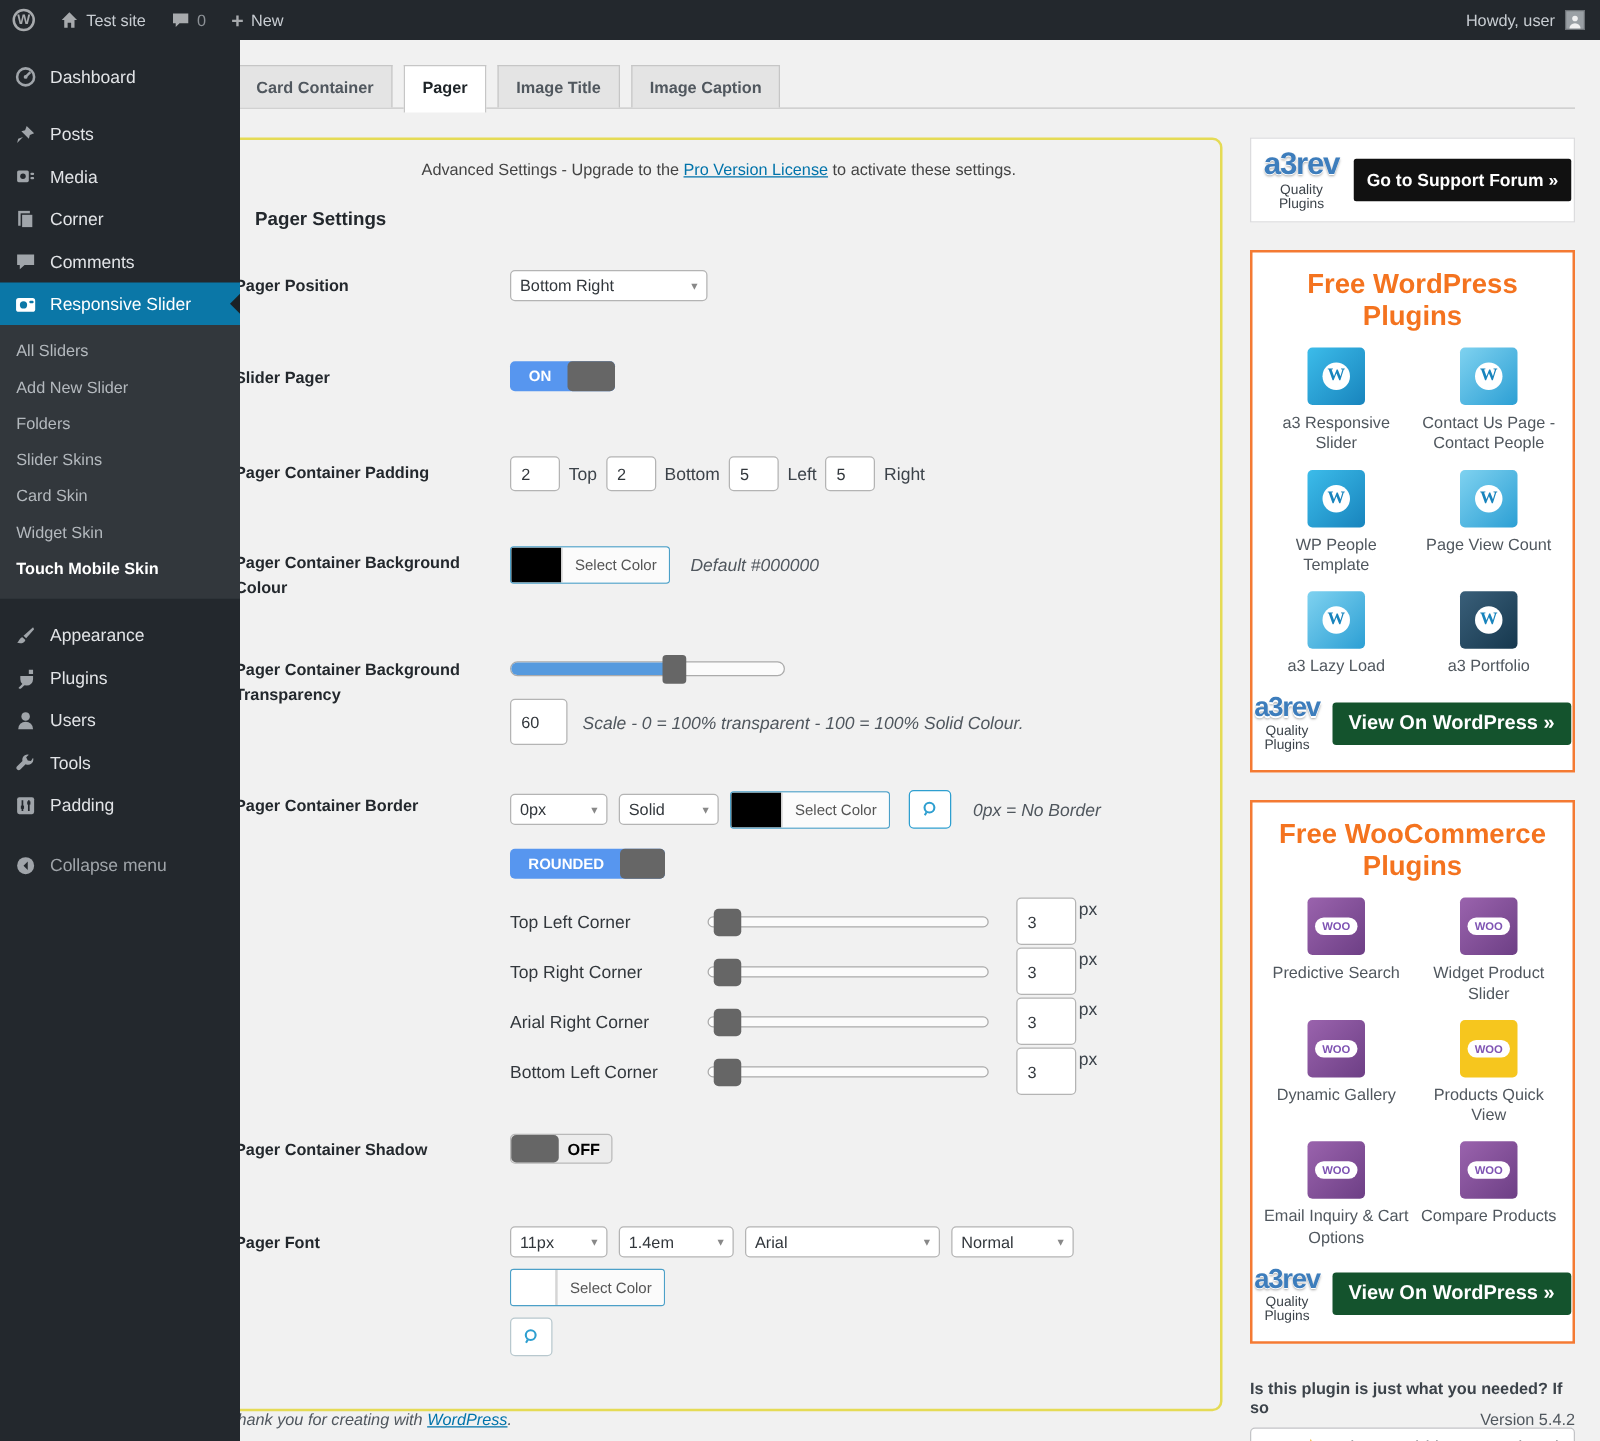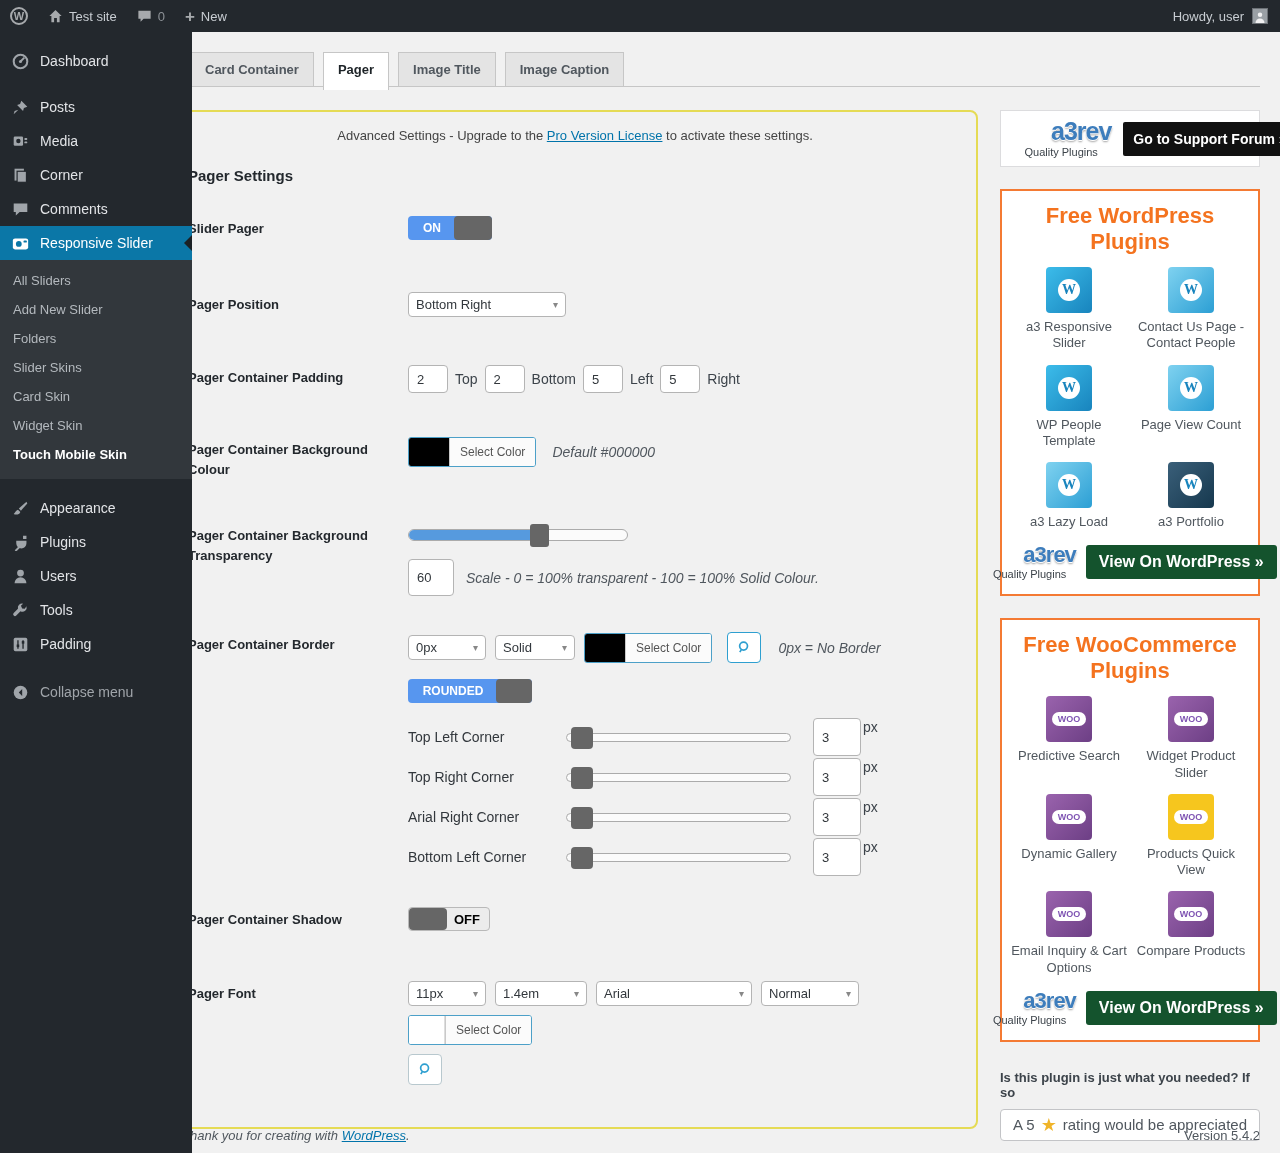--- a/index.html
+++ b/index.html
@@ -40,21 +40,21 @@
   .tabs{display:flex;gap:9px;margin:20px 20px 0 30px;border-bottom:1px solid #c6c6c6;align-items:flex-start;}
   .tab{background:#e4e4e4;border:1px solid #c6c6c6;border-bottom:none;padding:9px 14px;font-size:13px;font-weight:bold;color:#50575e;cursor:pointer;}
   .tab.active{background:#fff;color:#1d2327;position:relative;z-index:2;padding-bottom:13px;margin-bottom:-5px;}
 
   .columns{display:flex;gap:22px;padding:23px 20px 0 23px;align-items:flex-start;}
 
   
   .panel{width:795px;border:2px solid #e5db55;border-radius:8px;padding:12px 14px 42px 3px;min-height:868px;}
   .notice{ text-align:center;color:#444;margin:4px 0 24px;}
   .notice a{color:#0073aa;text-decoration:underline;cursor:pointer;}
-  h1.panel-h{font-size:15px;color:#23282d;margin:14px 0 32px;font-weight:bold;}
+  h1.panel-h{font-size:15px;color:#23282d;margin:14px 16px 32px;font-weight:bold;}
   .row{display:flex;margin-bottom:50px;}
   .row-label{flex:0 0 220px;font-weight:bold;color:#23282d;font-size:13px;line-height:1.5;padding-top:3px;}
   .row-control{flex:1;}
 
   
   .sel{display:inline-flex;align-items:center;justify-content:space-between;background:#fff;border:1px solid #b4b4b4;border-radius:4px;height:25px;padding:0 7px;font-size:13px;color:#32373c;cursor:pointer;vertical-align:middle;}
   .caret::after{content:"▾";font-size:10px;color:#888;margin-left:8px;}
   input.num{border:1px solid #b4b4b4;border-radius:4px;background:#fff;font-size:13px;color:#32373c;font-family:"Liberation Sans",sans-serif;padding:0 0 0 8px;}
   .pad-in{width:40px;height:28px;}
   .inline{display:inline-flex;align-items:center;gap:7px;flex-wrap:wrap;}
@@ -92,21 +92,21 @@
   .c-slider{position:relative;width:225px;height:9px;background:#fbfbfb;border:1px solid #ababab;border-radius:5px;cursor:pointer;}
   .c-knob{position:absolute;left:4px;top:-7px;width:22px;height:22px;background:#666;border-radius:4px;cursor:grab;}
   .corner-in-wrap{margin-left:22px;display:flex;align-items:flex-start;gap:2px;}
   .corner-in{width:48px;height:38px;background:#f6f6f6;font-size:14px;}
   .px-lbl{color:#3c434a;font-size:14px;line-height:1;padding-top:2px;}
 
   
   .widgets{width:260px;flex:0 0 260px;}
   .support{background:#fff;border:1px solid #dcdcde;display:flex;align-items:center;gap:12px;padding:8px 10px;}
   .a3logo{text-align:center;line-height:1;}
-  .a3logo .big{font-weight:bold;font-size:25px;color:#3d7dbc;text-shadow:0 1px 0 #fff,0 2px 2px rgba(0,0,0,.35);letter-spacing:-1px;margin-left:40px;}
+  .a3logo .big{font-weight:bold;font-size:25px;color:#3d7dbc;text-shadow:0 1px 0 #fff,0 2px 2px rgba(0,0,0,.35);letter-spacing:-1px;}
   .a3logo .sub{font-size:11px;color:#3c434a;margin-top:3px;}
   .a3logo.small .big{font-size:22px;}
   .support-btn{background:#111;color:#fff;font-weight:bold;font-size:14px;padding:9px 10px;border-radius:2px;cursor:pointer;white-space:nowrap;}
 
   .promo-box{background:#fff;border:2px solid #f47a33;padding:12px 8px 14px;text-align:center;margin-top:22px;}
   .promo-title{color:#f4731f;font-size:22px;font-weight:bold;}
   .plugin-grid{display:grid;grid-template-columns:1fr 1fr;gap:13px 4px;margin-top:12px;}
   .plugin{display:flex;flex-direction:column;align-items:center;gap:6px;cursor:pointer;}
   .p-icon{width:46px;height:46px;border-radius:4px;display:flex;align-items:center;justify-content:center;position:relative;}
   .ic-blue{background:linear-gradient(135deg,#3cbcea,#1884bd);}
@@ -306,35 +306,35 @@
 
   <div class="columns">
 
     <section class="panel">
       <p class="notice">
         <span>Advanced Settings - Upgrade to the </span><a>Pro Version License</a><span> to activate these settings.</span>
       </p>
 
       <h1 class="panel-h">Pager Settings</h1>
 
+      <div class="row" style="margin-bottom:48px;">
+        <div class="row-label">Pager Position</div>
+        <div class="row-control">
+          <div class="sel caret" style="width:158px;">
+            <span>Bottom Right</span>
+          </div>
+        </div>
+      </div>
+
       <div class="row" style="margin-bottom:52px;">
         <div class="row-label">Slider Pager</div>
         <div class="row-control">
           <div class="toggle tg-on">
             <span class="txt">ON</span>
             <span class="knob"></span>
-          </div>
-        </div>
-      </div>
-
-      <div class="row" style="margin-bottom:48px;">
-        <div class="row-label">Pager Position</div>
-        <div class="row-control">
-          <div class="sel caret" style="width:158px;">
-            <span>Bottom Right</span>
           </div>
         </div>
       </div>
 
       <div class="row" style="margin-bottom:44px;">
         <div class="row-label">Pager Container Padding</div>
         <div class="row-control">
           <div class="inline">
             <input class="num pad-in" value="2" style="">
             <span class="unit-lbl">Top</span>

